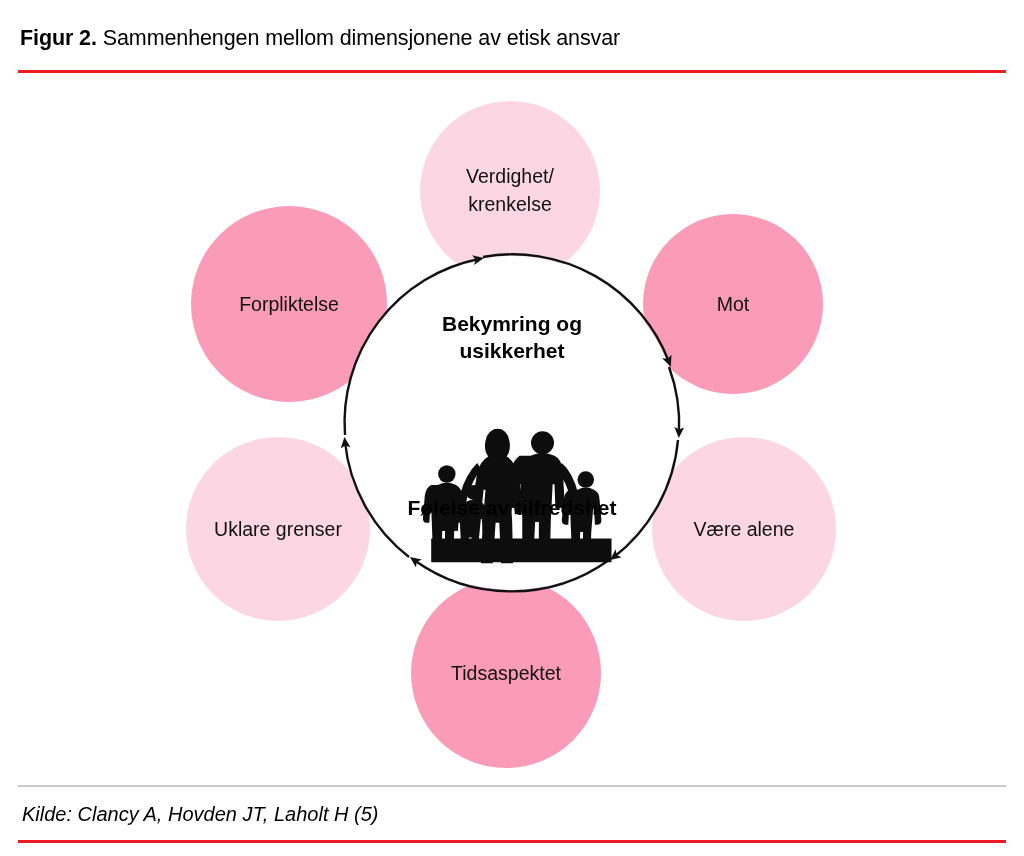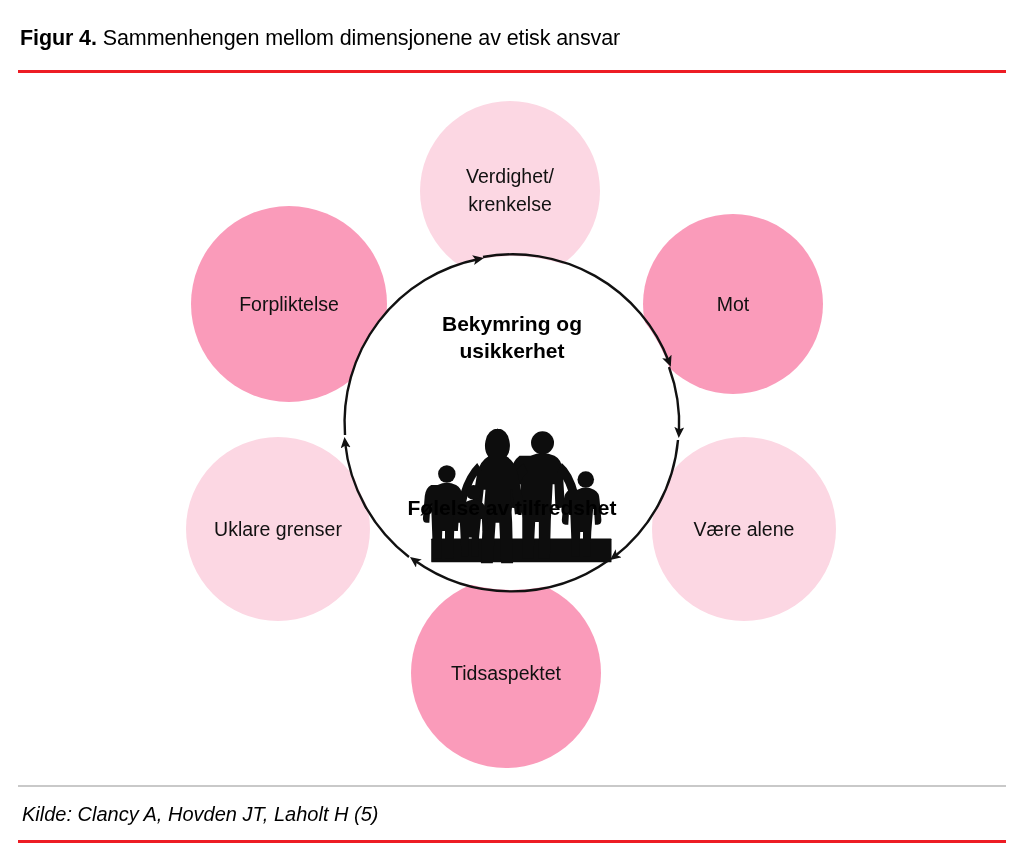--- a/index.html
+++ b/index.html
@@ -101,21 +101,21 @@
     font-weight: bold;
     fill: #000000;
   }
 </style>
 </head>
 <body>
 
 <div class="figure-wrap">
 
   <div class="fig-title">
-    <span class="lead">Figur 4.</span><span class="rest"> </span><span class="rest">Sammenhengen mellom dimensjonene av etisk ansvar</span>
+    <span class="lead">Figur 2.</span><span class="rest"> </span><span class="rest">Sammenhengen mellom dimensjonene av etisk ansvar</span>
   </div>
 
   <div class="rule-top"></div>
 
   <div class="diagram">
     <svg width="1024" height="700" viewBox="0 0 1024 700" xmlns="http://www.w3.org/2000/svg">
 
       <defs>
         <marker id="ah" markerWidth="14" markerHeight="14" refX="6" refY="5" orient="auto" markerUnits="userSpaceOnUse">
           <path d="M0,0 L11,5 L0,10 L2.6,5 Z" fill="#111111"></path>

